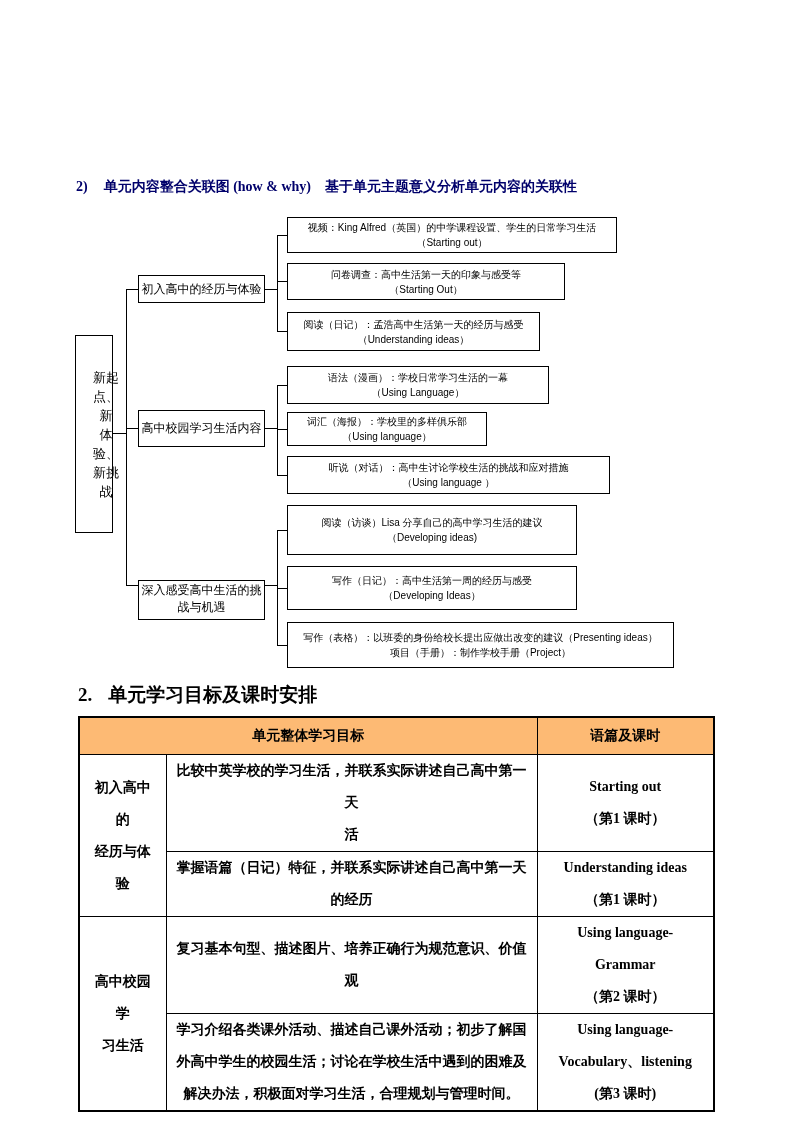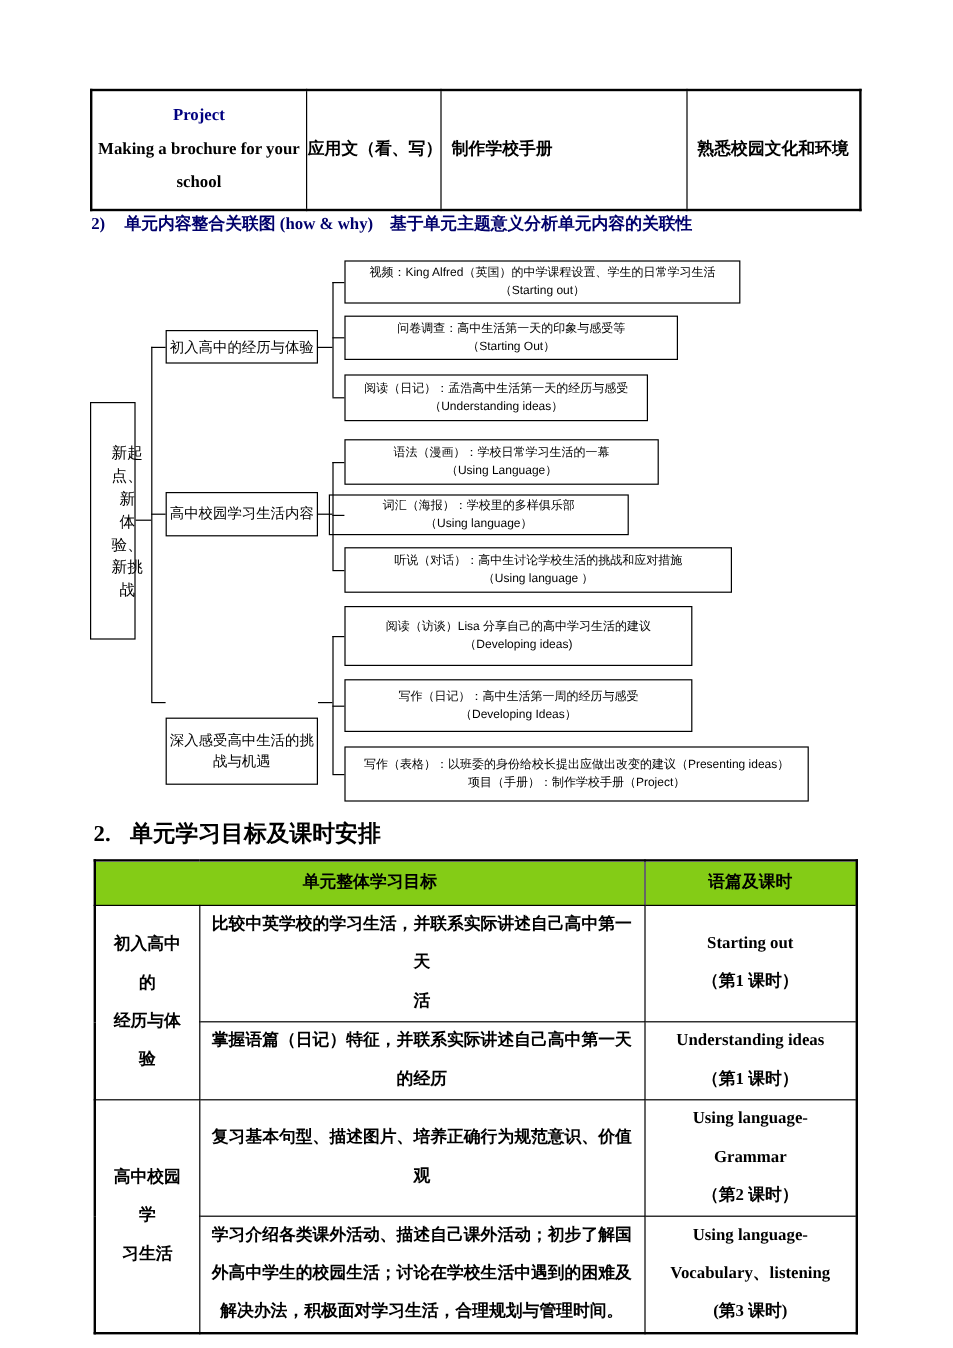--- a/index.html
+++ b/index.html
@@ -27,75 +27,55 @@
           display:flex;align-items:center;justify-content:center;
           font-family:"Liberation Sans","DejaVu Sans",sans-serif;
           text-align:center;box-sizing:border-box;}
   .fc-root{font-size:13px;line-height:19px;}
   .fc-branch{font-size:12px;line-height:17px;}
   .fc-leaf{font-size:10px;line-height:15px;}
   .hline,.vline{position:absolute;background:#000;}
   
   #sched-table{left:78px;top:716px;width:635px;}
   #sched-table td{line-height:32px;padding:0 10px;}
-  #sched-table .hdr{height:36px;background:#84cc16;line-height:20px;font-family:Liberation Serif, serif;}
+  #sched-table .hdr{height:36px;background:#fdba74;line-height:20px;font-family:Liberation Serif, serif;}
   .row-h64 td{height:64px;}
   .row-h96 td{height:96px;}
 </style>
 </head>
 <body>
 
 <div class="page">
 
-  <table class="doc-table" id="top-table">
-    <colgroup>
-        <col style="width:179px">
-        <col style="width:112px">
-        <col style="width:205px">
-        <col style="width:145px">
-      </colgroup>
-    <tbody>
-        <tr>
-      <td>
-        <div class="project-title">Project</div>
-        <div class="preline">Making a brochure for your
-school</div>
-      </td>
-      <td class="nowrap">应用文（看、写）</td>
-      <td class="nowrap left-pad">制作学校手册</td>
-      <td class="nowrap">熟悉校园文化和环境</td>
-    </tr>
-  </tbody>
-    </table>
 
   <div class="h-blue" style="top:178px;text-decoration:underline;">
     <span class="h-num">2)</span><span class="h-txt">单元内容整合关联图 (how &amp; why)　基于单元主题意义分析单元内容的关联性</span>
   </div>
 
   <div>
 
     <div class="fc-box fc-root preline" style="left:75px;top:335px;width:38px;height:198px;padding-left:24px;">新起
 点、新
 体验、
 新挑战</div>
 
     <div class="fc-box fc-branch preline" style="left:138px;top:275px;width:127px;height:28px;">初入高中的经历与体验</div>
     <div class="fc-box fc-branch preline" style="left:138px;top:410px;width:127px;height:37px;">高中校园学习生活内容</div>
-    <div class="fc-box fc-branch preline" style="left:138px;top:598px;width:127px;height:56px;">深入感受高中生活的挑
+    <div class="fc-box fc-branch preline" style="left:138px;top:580px;width:127px;height:40px;font-family:Liberation Mono, monospace;">深入感受高中生活的挑
 战与机遇</div>
 
     <div class="fc-box fc-leaf preline" style="left:287px;top:217px;width:330px;height:36px;">视频：King Alfred（英国）的中学课程设置、学生的日常学习生活
 （Starting out）</div>
     <div class="fc-box fc-leaf preline" style="left:287px;top:263px;width:278px;height:37px;">问卷调查：高中生活第一天的印象与感受等
 （Starting Out）</div>
     <div class="fc-box fc-leaf preline" style="left:287px;top:312px;width:253px;height:39px;">阅读（日记）：孟浩高中生活第一天的经历与感受
 （Understanding ideas）</div>
     <div class="fc-box fc-leaf preline" style="left:287px;top:366px;width:262px;height:38px;">语法（漫画）：学校日常学习生活的一幕
 （Using Language）</div>
-    <div class="fc-box fc-leaf preline" style="left:274px;top:412px;width:250px;height:34px;">词汇（海报）：学校里的多样俱乐部
+    <div class="fc-box fc-leaf preline" style="left:287px;top:412px;width:200px;height:34px;">词汇（海报）：学校里的多样俱乐部
 （Using language）</div>
     <div class="fc-box fc-leaf preline" style="left:287px;top:456px;width:323px;height:38px;">听说（对话）：高中生讨论学校生活的挑战和应对措施
 （Using language ）</div>
     <div class="fc-box fc-leaf preline" style="left:287px;top:505px;width:290px;height:50px;">阅读（访谈）Lisa 分享自己的高中学习生活的建议
 （Developing ideas)</div>
     <div class="fc-box fc-leaf preline" style="left:287px;top:566px;width:290px;height:44px;">写作（日记）：高中生活第一周的经历与感受
 （Developing Ideas）</div>
     <div class="fc-box fc-leaf preline" style="left:287px;top:622px;width:387px;height:46px;">写作（表格）：以班委的身份给校长提出应做出改变的建议（Presenting ideas）
 项目（手册）：制作学校手册（Project）</div>
 

